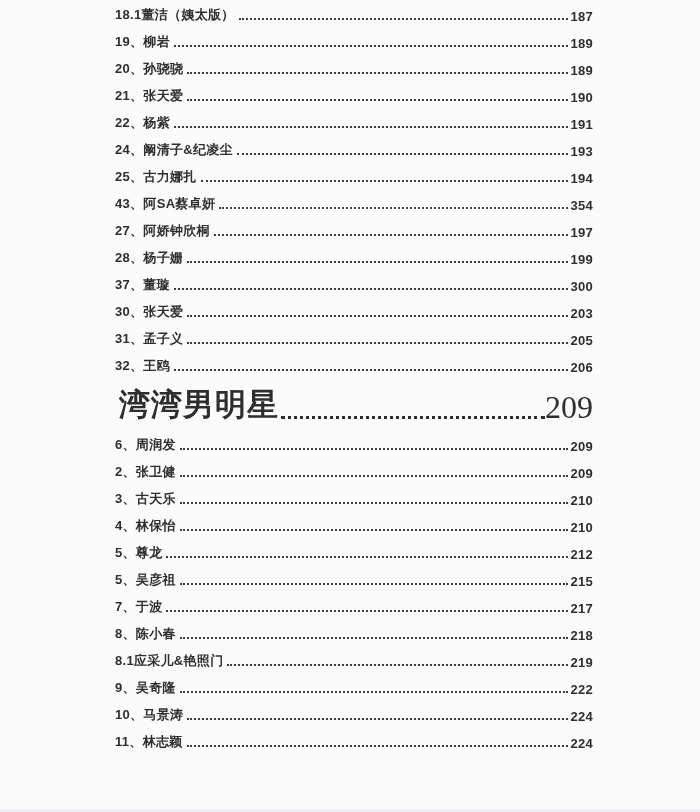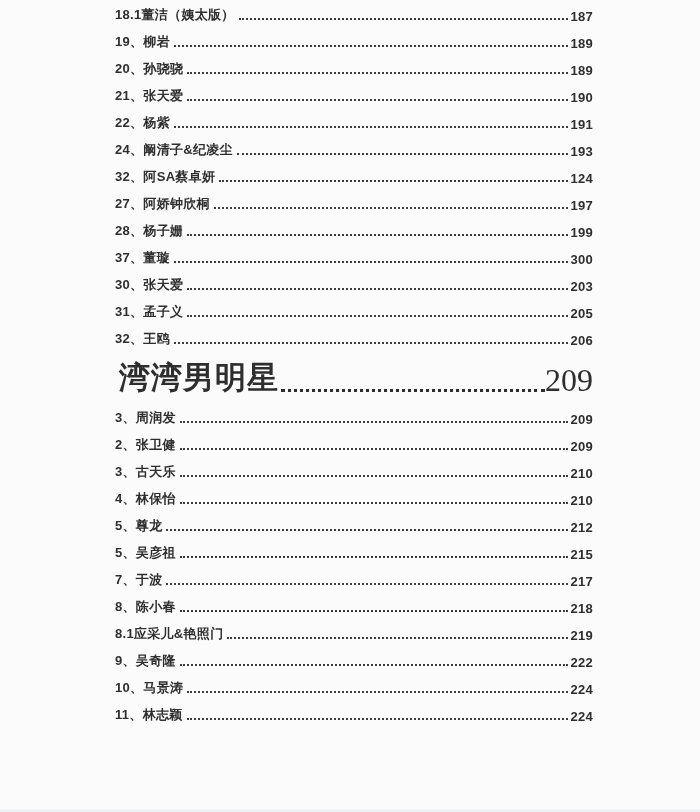--- a/index.html
+++ b/index.html
@@ -107,23 +107,28 @@
     <span class="label">22、杨紫</span>
     <span class="dots"></span>
     <span class="page-num">191</span>
   </div>
         <div class="row">
     <span class="label">24、阚清子&amp;纪凌尘</span>
     <span class="dots"></span>
     <span class="page-num">193</span>
   </div>
         <div class="row">
-    <span class="label">32、阿SA蔡卓妍</span>
-    <span class="dots"></span>
-    <span class="page-num">124</span>
+    <span class="label">25、古力娜扎</span>
+    <span class="dots"></span>
+    <span class="page-num">194</span>
+  </div>
+        <div class="row">
+    <span class="label">43、阿SA蔡卓妍</span>
+    <span class="dots"></span>
+    <span class="page-num">354</span>
   </div>
         <div class="row">
     <span class="label">27、阿娇钟欣桐</span>
     <span class="dots"></span>
     <span class="page-num">197</span>
   </div>
         <div class="row">
     <span class="label">28、杨子姗</span>
     <span class="dots"></span>
     <span class="page-num">199</span>
@@ -151,21 +156,21 @@
       </div>
 
     <div class="heading-row">
       <span class="h-label">湾湾男明星</span>
       <span class="h-dots"></span>
       <span class="h-page">209</span>
     </div>
 
     <div id="toc-part2">
         <div class="row">
-    <span class="label">3、周润发</span>
+    <span class="label">6、周润发</span>
     <span class="dots"></span>
     <span class="page-num">209</span>
   </div>
         <div class="row">
     <span class="label">2、张卫健</span>
     <span class="dots"></span>
     <span class="page-num">209</span>
   </div>
         <div class="row">
     <span class="label">3、古天乐</span>

